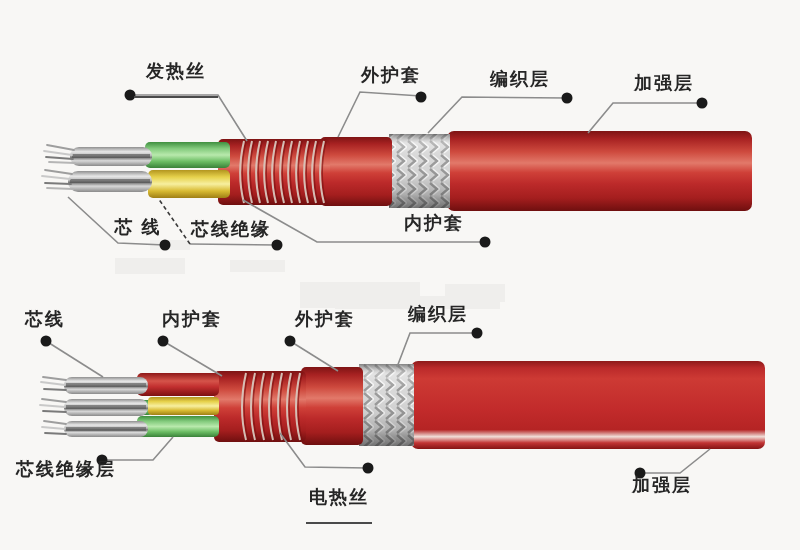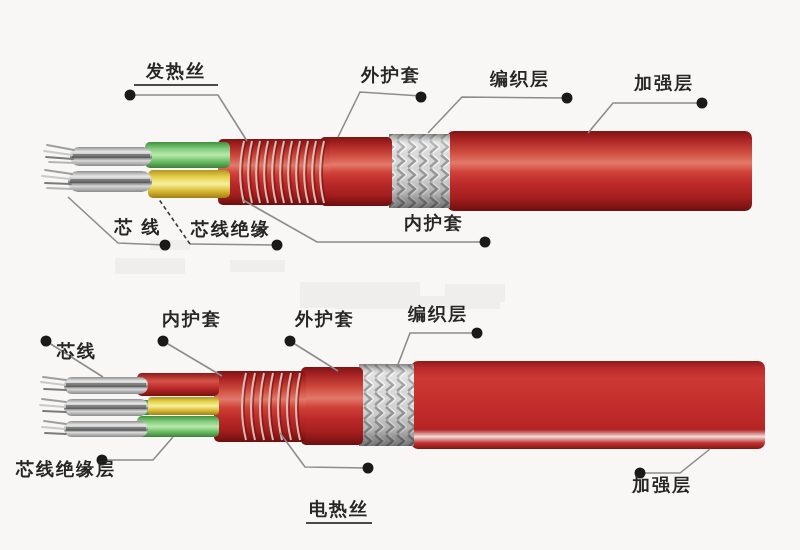--- a/index.html
+++ b/index.html
@@ -1,21 +1,21 @@
 <!DOCTYPE html>
 <html><head>
 <meta charset="utf-8">
 <style>
   html,body{margin:0;padding:0;}
   body{width:800px;height:550px;position:relative;background:#f8f7f5;overflow:hidden;
        font-family:"Liberation Sans","DejaVu Sans",sans-serif;}
   #stage{position:absolute;inset:0;width:800px;height:550px;}
   .lbl{position:absolute;font-size:18px;font-weight:bold;color:#262626;letter-spacing:2px;
        text-align:center;white-space:nowrap;line-height:1.1;}
-  .lbl.u{border-bottom:2px solid #4a4a4a;padding-bottom:2px;}
+  .lbl.u{border-bottom:2px solid #4a4a4a;padding-bottom:14px;}
   svg{position:absolute;left:0;top:0;}
 </style>
 </head>
 <body>
 
 <svg id="stage" width="800" height="550" viewBox="0 0 800 550">
   <defs>
     <linearGradient id="redCyl" x1="0" y1="0" x2="0" y2="1">
       <stop offset="0%" stop-color="#7e1414"></stop>
         <stop offset="10%" stop-color="#a82222"></stop>
@@ -250,19 +250,19 @@
 </svg>
 
 <div class="lbl u" style="left:134px;top:62px;width:84px;">发热丝</div>
 <div class="lbl" style="left:352px;top:66px;width:78px;">外护套</div>
 <div class="lbl" style="left:480px;top:70px;width:80px;">编织层</div>
 <div class="lbl" style="left:624px;top:74px;width:80px;">加强层</div>
 <div class="lbl" style="left:108px;top:218px;width:60px;">芯 线</div>
 <div class="lbl" style="left:186px;top:220px;width:90px;text-align:center;">芯线绝缘</div>
 <div class="lbl" style="left:396px;top:214px;width:76px;">内护套</div>
 
-<div class="lbl" style="left:50px;top:310px;width:54px;margin-top:32px;">芯线</div>
+<div class="lbl" style="left:18px;top:310px;width:54px;">芯线</div>
 <div class="lbl" style="left:160px;top:310px;width:64px;">内护套</div>
 <div class="lbl" style="left:293px;top:310px;width:64px;">外护套</div>
 <div class="lbl" style="left:404px;top:305px;width:68px;">编织层</div>
 <div class="lbl" style="left:14px;top:460px;width:104px;">芯线绝缘层</div>
-<div class="lbl u" style="left:306px;top:500px;width:66px;">电热丝</div>
+<div class="lbl u" style="left:306px;top:488px;width:66px;">电热丝</div>
 <div class="lbl" style="left:628px;top:476px;width:68px;">加强层</div>
 
 </body></html>

